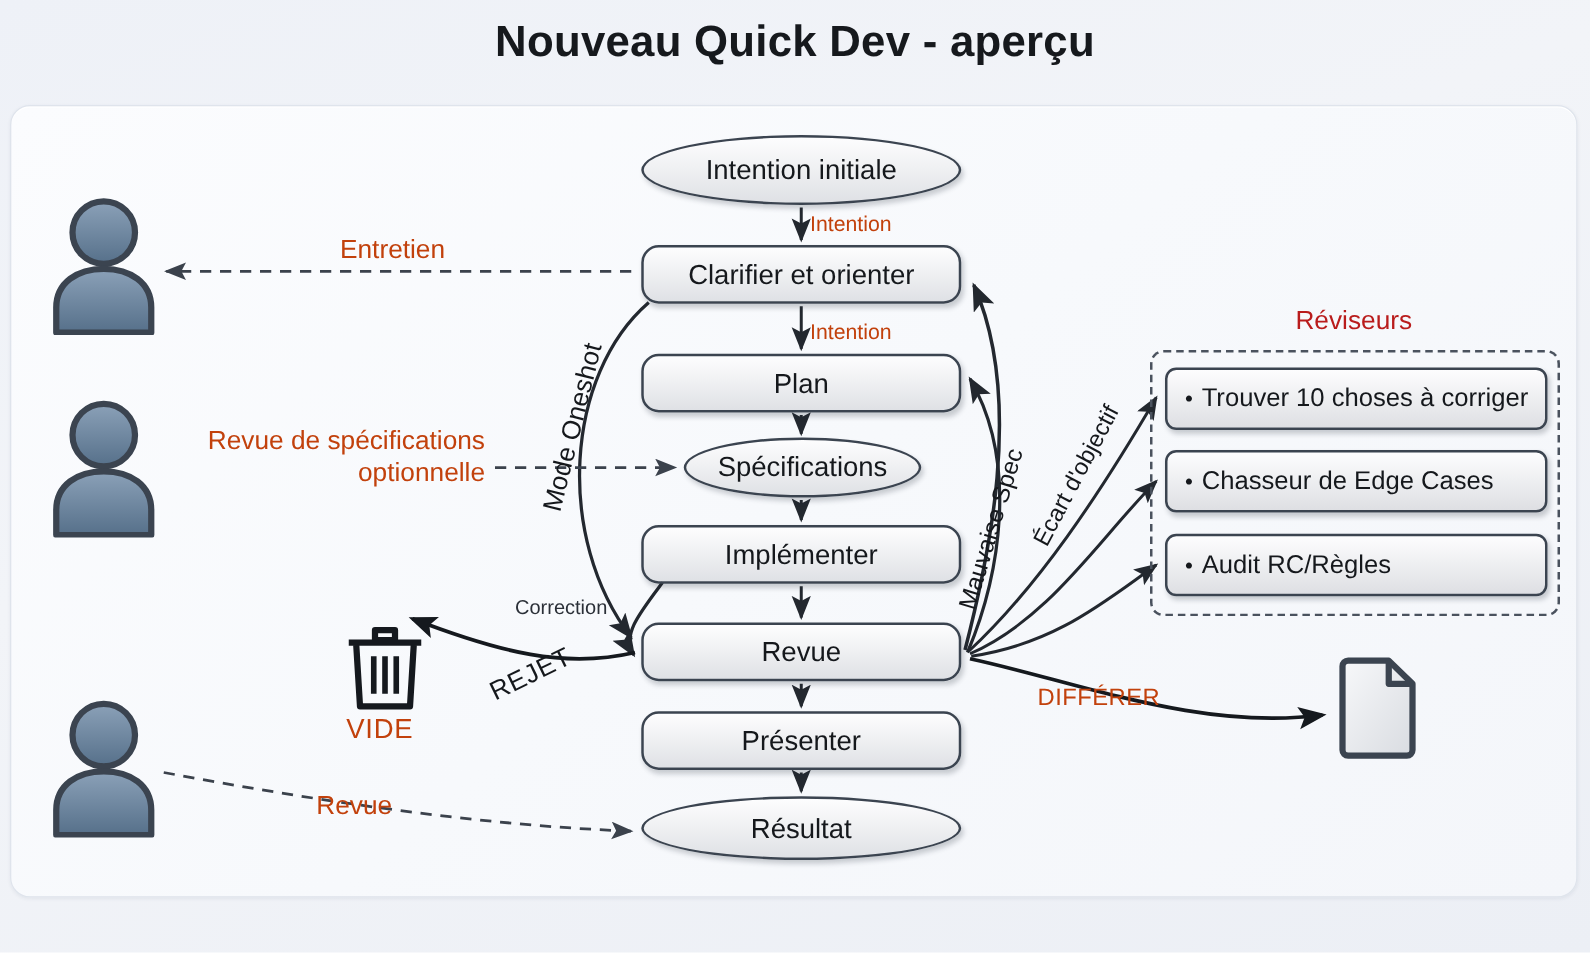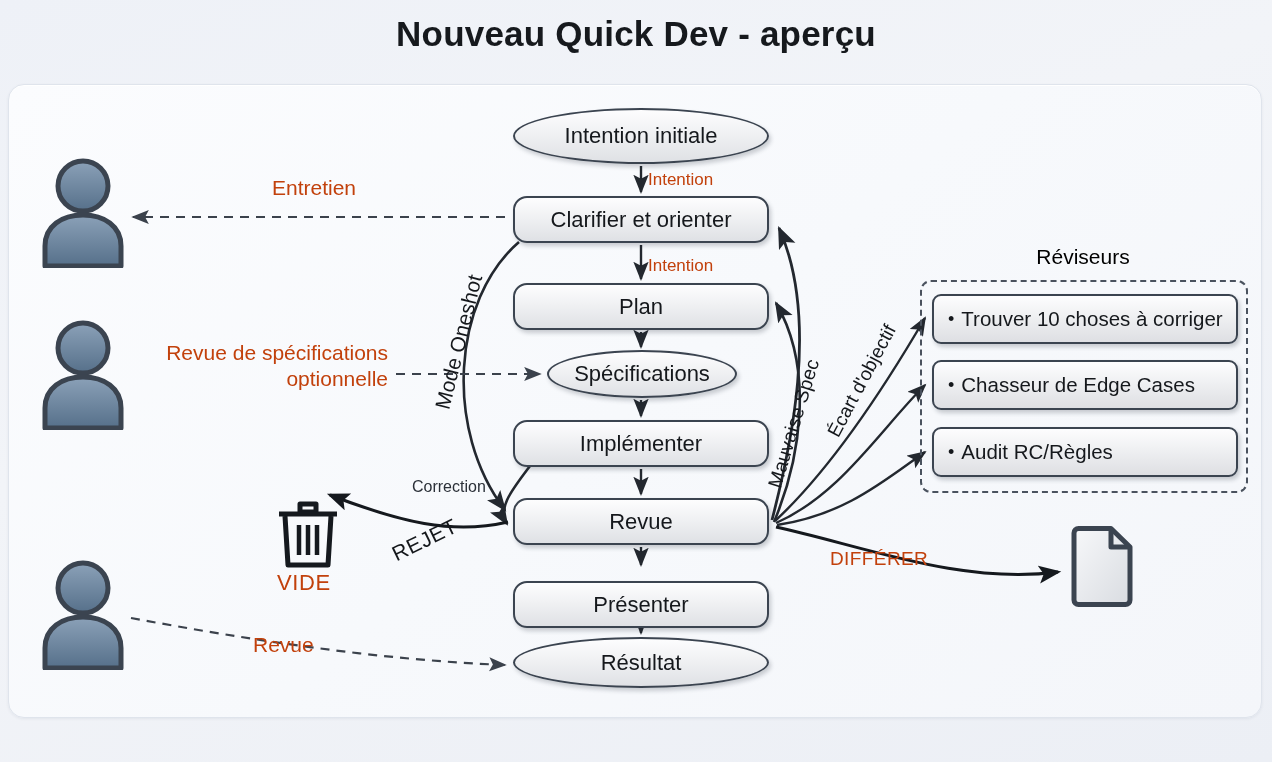--- a/index.html
+++ b/index.html
@@ -69,31 +69,31 @@
     font-size: 22px;
   }
 
   
   #n-intention   { left:513px; top:108px; width:256px; height:56px; }
   #n-clarifier   { left:513px; top:196px; width:256px; height:47px; }
   #n-plan        { left:513px; top:283px; width:256px; height:47px; }
   #n-specs       { left:547px; top:350px; width:190px; height:48px; }
   #n-implementer { left:513px; top:420px; width:256px; height:47px; }
   #n-revue       { left:513px; top:498px; width:256px; height:47px; }
-  #n-presenter   { left:513px; top:569px; width:256px; height:47px;margin-top:12px; }
+  #n-presenter   { left:513px; top:569px; width:256px; height:47px; }
   #n-resultat    { left:513px; top:637px; width:256px; height:51px; }
 
   
   .group-title {
     position: absolute;
     left: 918px; top: 245px;
     width: 330px;
     text-align: center;
     font-size: 21px;
-    color: #000000;
+    color: #b91c1c;
   }
   .group-box {
     position: absolute;
     left: 920px; top: 280px;
     width: 328px; height: 213px;
     box-sizing: border-box;
     border: 2px dashed #4a525e;
     border-radius: 11px;
     background: transparent;
   }
@@ -124,21 +124,21 @@
   #actor-2 { left: 40px; top: 560px; }
 
   
   .lbl {
     position: absolute;
     font-size: 21px;
     color: #c2410c;
     white-space: nowrap;
   }
 
-  #lbl-entretien { left: 272px; top: 176px; }
+  #lbl-entretien { left: 272px; top: 188px; }
   #lbl-revuespec {
     left: 136px; top: 340px; width: 252px;
     text-align: right; white-space: normal; line-height: 1.24;
   }
   #lbl-revue-bottom { left: 253px; top: 633px; }
   #lbl-intention-1 { left: 648px; top: 170px; font-size: 17px; }
   #lbl-intention-2 { left: 648px; top: 256px; font-size: 17px; }
   #lbl-correction  { left: 412px; top: 478px; font-size: 16px; color:#2b3views; }
   #lbl-correction  { left: 412px; top: 478px; font-size: 16px; color:#2b3038; }
   #lbl-differer    { left: 830px; top: 548px; font-size: 19px; letter-spacing:0.4px; }

